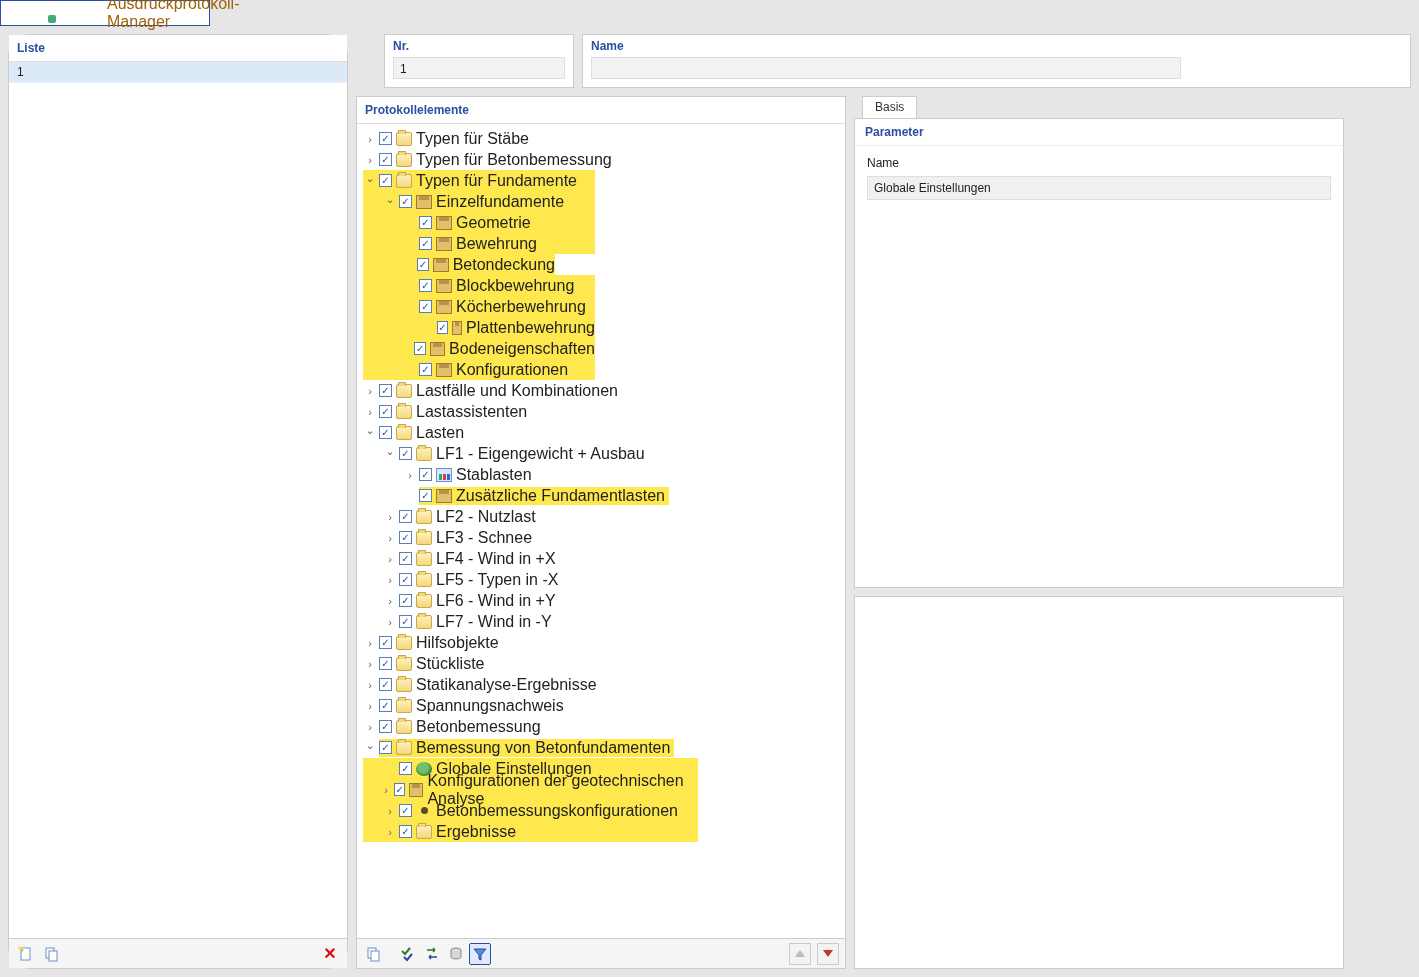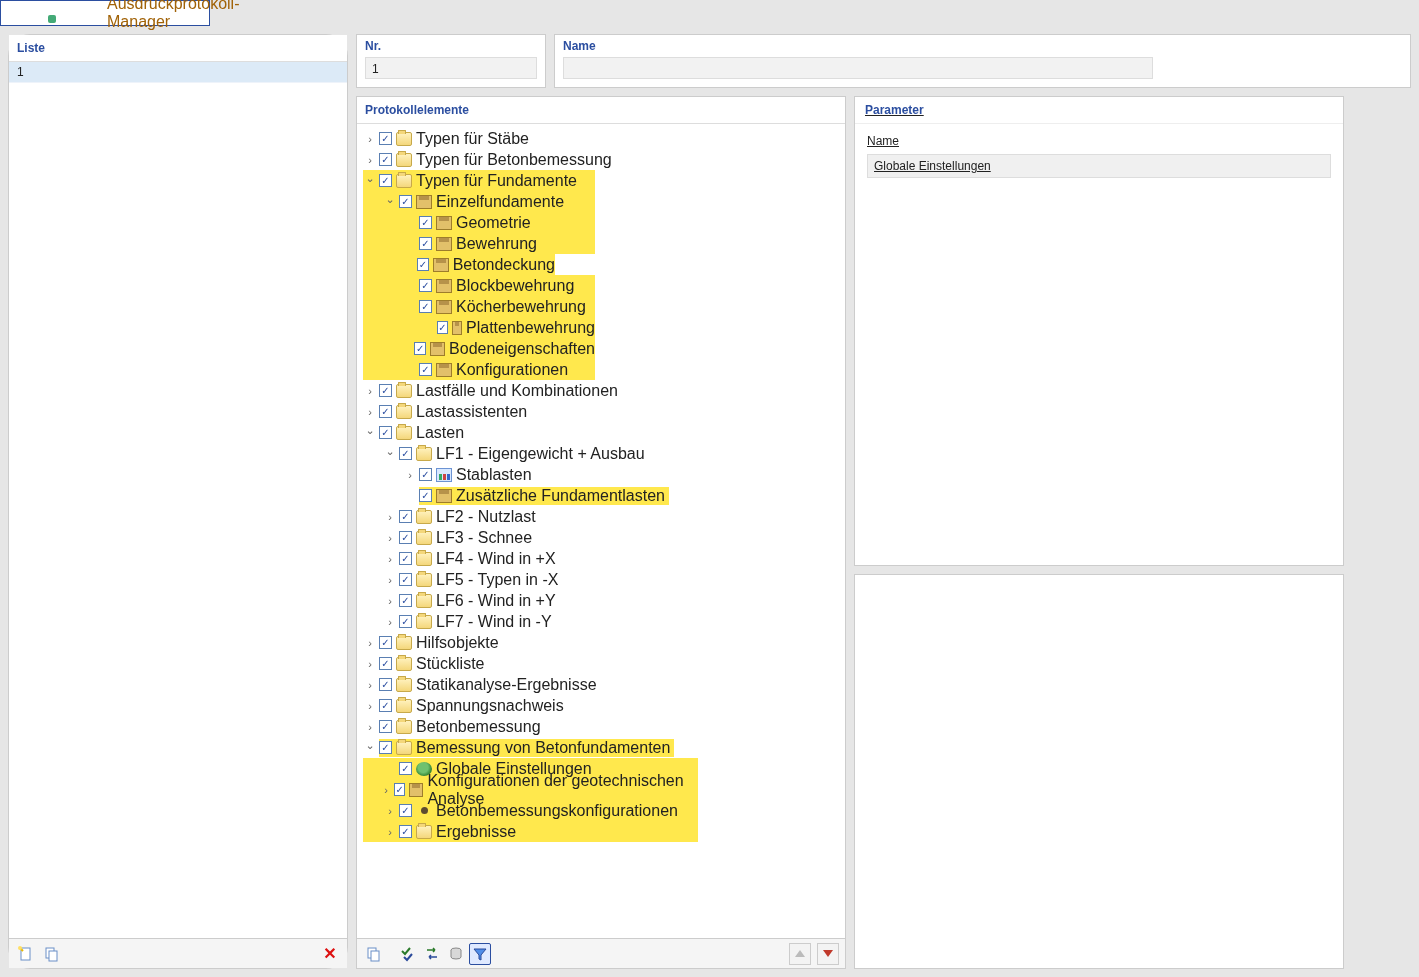--- a/index.html
+++ b/index.html
@@ -70,21 +70,21 @@
   }
   .spacer{ flex:1; }
   
   
   .mid-col { flex:1; display:flex; flex-direction:column; gap:8px; }
   .top-fields { display:flex; gap:8px; }
   .field-box {
     background:#fff; border:1px solid #ccc;
     padding:4px 8px 8px 8px;
   }
-  .field-box.nr { width:190px; }
+  .field-box.nr { width:190px;margin-left:28px; }
   .field-box.name { flex:1; }
   .field-label { color:#2b4ea0; font-weight:600; margin-bottom:4px;}
   .field-input {
     background:#f2f2f2; border:1px solid #ddd;
     padding:4px 6px; height:22px;
   }
   .field-input.name { width:590px;}
   .lower-row { flex:1; display:flex; gap:8px; min-height:0;}
   .tree-panel { width:490px; }
   .tree-body {
@@ -174,21 +174,21 @@
   .right-col{ width:490px; display:flex; flex-direction:column; gap:0;}
   .tabs{ height:22px; display:flex; padding-left:8px; }
   .tab {
     padding:3px 12px; background:#fff;
     border:1px solid #ccc; border-bottom:none;
     font-size:12px; color:#333;
   }
   .param-panel{
     background:#fff; border:1px solid #ccc;
     padding:0; flex:0 0 470px;
-    display:flex; flex-direction:column;text-decoration:underline;
+    display:flex; flex-direction:column;
   }
   .param-header{
     padding:6px 10px; color:#2b4ea0; font-weight:600;
     border-bottom:1px solid #eee;
   }
   .param-body{ padding:10px 12px; flex:1;}
   .param-body .plabel{ margin-bottom:6px;}
   .param-body .pval{
     background:#f0f0f0; border:1px solid #ddd;
     padding:4px 6px;
@@ -546,20 +546,25 @@
             <div class="tri-btn">
                 <div class="tri-up"></div>
               </div>
             <div class="tri-btn">
                 <div class="tri-down"></div>
               </div>
           </div>
         </div>
 
         <div class="right-col">
+          <div class="tabs">
+            <div class="tab">
+              <span>Basis</span>
+            </div>
+          </div>
           <div class="param-panel">
             <div class="param-header">Parameter</div>
             <div class="param-body">
               <div class="plabel">Name</div>
               <div class="pval">
                 <span>Globale Einstellungen</span>
               </div>
             </div>
           </div>
           <div class="desc-panel"></div>

